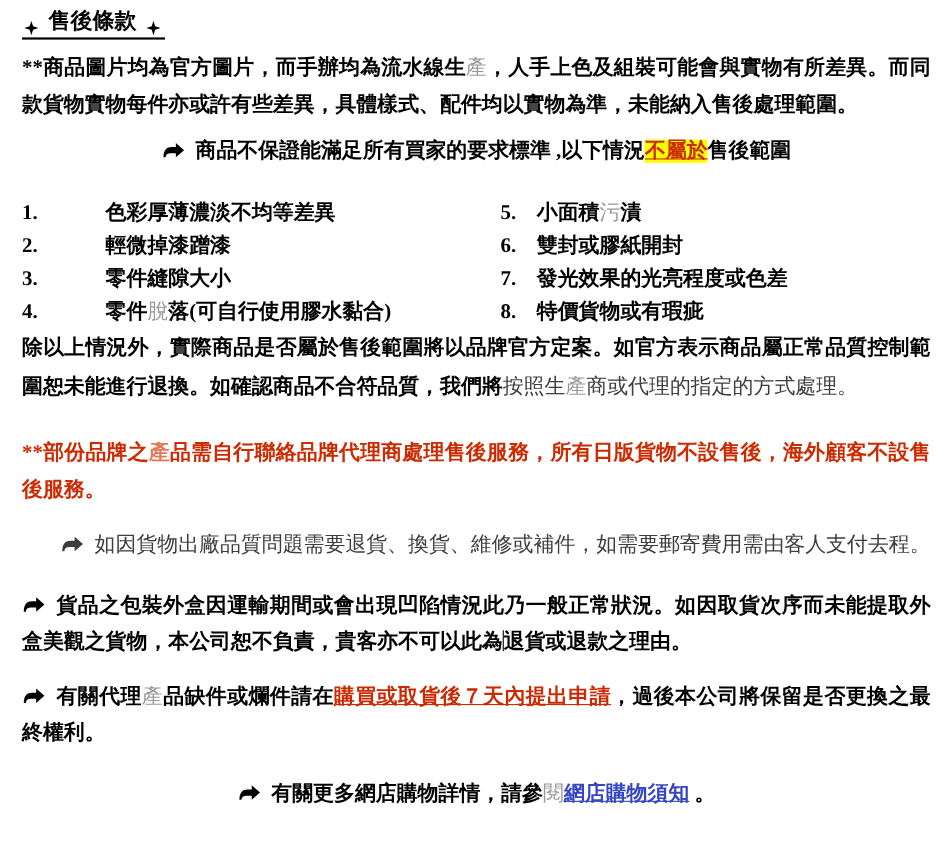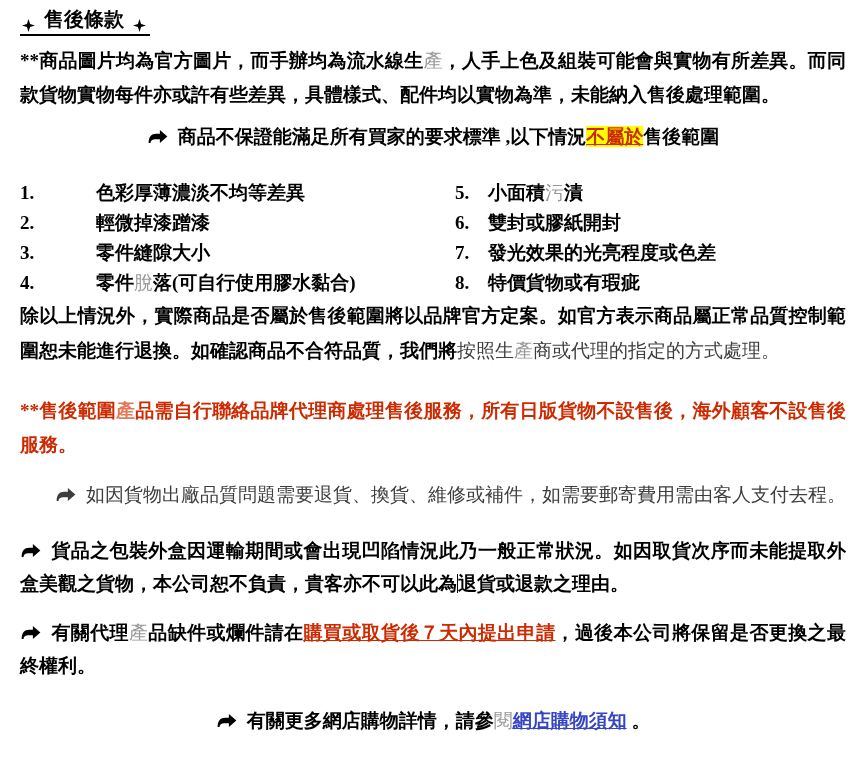--- a/index.html
+++ b/index.html
@@ -20,21 +20,21 @@
   .para{line-height:34px;text-align:justify;}
   .intro{margin-bottom:10px;}
   .claim{line-height:30px;margin-bottom:26px;text-align:center;}
   .excl-list{display:grid;grid-template-columns:435px 1fr;grid-template-rows:repeat(4,30px);grid-auto-flow:column;}
   .excl-item{line-height:30px;white-space:nowrap;}
   .lnum{display:inline-block;width:76px;}
   .rnum{display:inline-block;width:33px;}
   .decision{line-height:35px;margin-bottom:26px;}
   .brand-notice{line-height:34px;margin-bottom:18px;color:var(--red);}
   .returns{line-height:30px;margin-bottom:24px;text-align:right;}
-  .packaging{line-height:33px;margin-bottom:16px;}
+  .packaging{line-height:33px;margin-bottom:16px;font-family:Liberation Mono, monospace;}
   .agent{line-height:33px;margin-bottom:24px;}
   .more{line-height:30px;text-align:center;}
   .arrow{display:inline-block;width:22px;height:15px;vertical-align:-1px;margin-right:9px;}
   .arrow svg{display:block;width:22px;height:15px;fill:#000;}
   .seg-alt{color:var(--gray-alt);font-weight:400;}
   .seg-soft{color:var(--soft);font-weight:400;}
   .seg-softalt{color:#9a9a9a;font-weight:400;}
   .seg-r{color:var(--red);}
   .seg-ralt{color:var(--red-soft);}
   .seg-rlink{color:var(--red);text-decoration:underline;text-decoration-color:var(--red);}
@@ -69,21 +69,21 @@
   <div class="excl-item"><span class="lnum">3.</span><span><span class="seg-n">零件縫隙大小</span></span></div>
   <div class="excl-item"><span class="lnum">4.</span><span><span class="seg-n">零件</span><span class="seg-alt">脫</span><span class="seg-n">落(可自行使用膠水黏合)</span></span></div>
   <div class="excl-item"><span class="rnum">5.</span><span><span class="seg-n">小面積</span><span class="seg-alt">污</span><span class="seg-n">漬</span></span></div>
   <div class="excl-item"><span class="rnum">6.</span><span><span class="seg-n">雙封或膠紙開封</span></span></div>
   <div class="excl-item"><span class="rnum">7.</span><span><span class="seg-n">發光效果的光亮程度或色差</span></span></div>
   <div class="excl-item"><span class="rnum">8.</span><span><span class="seg-n">特價貨物或有瑕疵</span></span></div>
 </div>
 
 <p class="para decision"><span class="seg-n">除以上情況外，實際商品是否屬於售後範圍將以品牌官方定案。如官方表示商品屬正常品質控制範圍恕未能進行退換。如確認商品不合符品質，我們將</span><span class="seg-soft">按照生</span><span class="seg-softalt">產</span><span class="seg-soft">商或代理的指定的方式處理。</span></p>
 
-<p class="para brand-notice"><span class="seg-r">**售後範圍</span><span class="seg-ralt">產</span><span class="seg-r">品需自行聯絡品牌代理商處理售後服務，所有日版貨物不設售後，海外顧客不設售後服務。</span></p>
+<p class="para brand-notice"><span class="seg-r">**部份品牌之</span><span class="seg-ralt">產</span><span class="seg-r">品需自行聯絡品牌代理商處理售後服務，所有日版貨物不設售後，海外顧客不設售後服務。</span></p>
 
 <p class="returns"><span class="arrow"><svg viewBox="0 0 22 16" style="fill:#3d3d3d">
         <path d="M1 15 C1 8 4 5 9 5 L13 5 L13 1 L21 8 L13 15 L13 11 L8 11 C5 11 3 12.5 3 15 Z"></path>
       </svg></span><span><span class="seg-soft">如因貨物出廠品質問題需要退貨、換貨、維修或補件，如需要郵寄費用需由客人支付去程。</span></span></p>
 
 <p class="para packaging"><span class="arrow"><svg viewBox="0 0 22 16">
         <path d="M1 15 C1 8 4 5 9 5 L13 5 L13 1 L21 8 L13 15 L13 11 L8 11 C5 11 3 12.5 3 15 Z"></path>
       </svg></span><span><span class="seg-n">貨品之包裝外盒因運輸期間或會出現凹陷情況此乃一般正常狀況。如因取貨次序而未能提取外盒美觀之貨物，本公司恕不負責，貴客亦不可以此為</span><span class="seg-caret"></span><span class="seg-n">退貨或退款之理由。</span></span></p>
 
 <p class="para agent"><span class="arrow"><svg viewBox="0 0 22 16">

